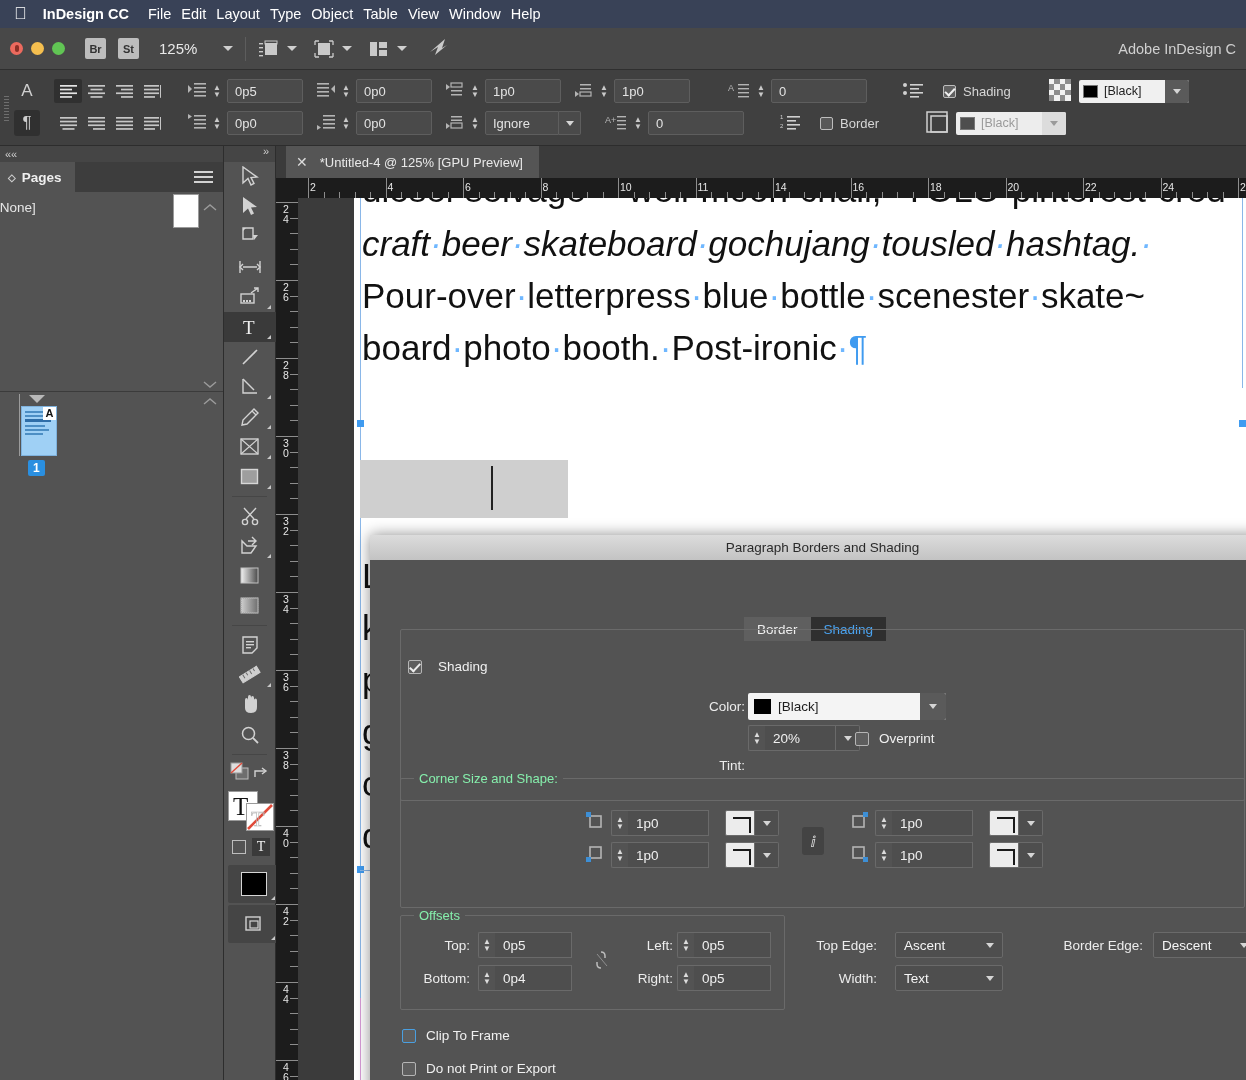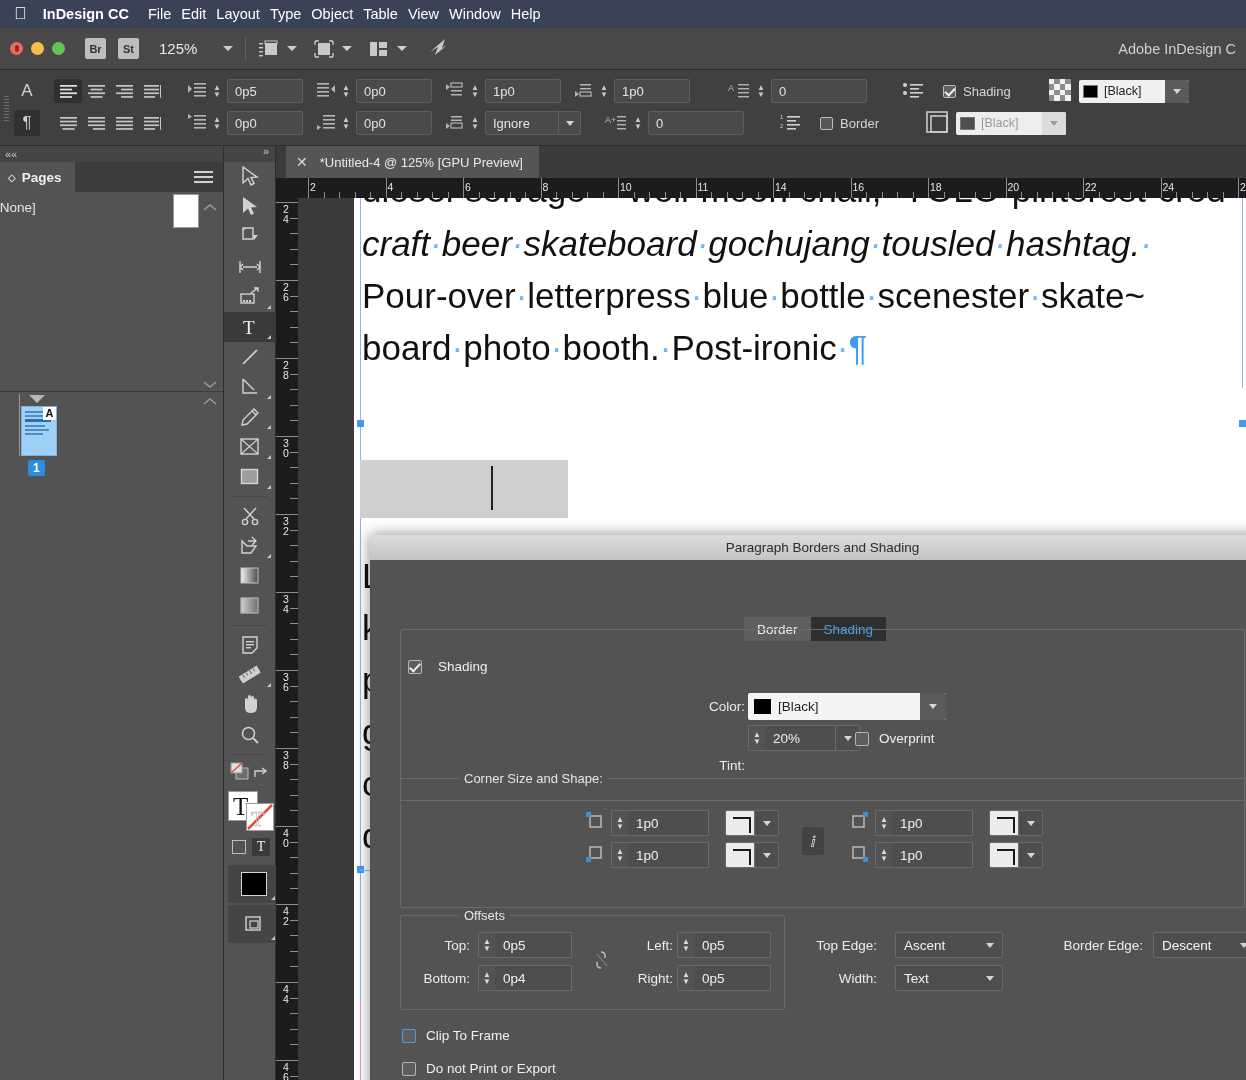--- a/index.html
+++ b/index.html
@@ -155,21 +155,21 @@
   .dialog{position:absolute;left:370px;top:535px;width:905px;height:560px;
      background:#535353;box-shadow:0 0 14px rgba(0,0,0,.45);}
   .dlg-title{height:25px;background:linear-gradient(#dcdcdc,#c3c3c3);color:#2b2b2b;
      display:flex;align-items:center;justify-content:center;font-size:13.5px;}
   .dlg-body{position:relative;height:535px;}
   .tabs{position:absolute;left:374px;top:57px;display:flex;}
   .tab{height:24px;padding:0 13px;display:flex;align-items:center;font-size:13.5px;
      background:#5f5f5f;color:#f0f0f0;}
   .tab.active{background:#2f2f2f;color:#4aa3f0;}
   .grpbox{position:absolute;border:1px solid #6a6a6a;border-radius:2px;}
-  .grplabel{position:absolute;background:#535353;padding:0 5px;font-size:13px;color:#e5e5e5;margin-left:45px;}
+  .grplabel{position:absolute;background:#535353;padding:0 5px;font-size:13px;color:#86efac;}
   .dlabel{position:absolute;font-size:13.5px;color:#ececec;text-align:right;}
   .dfield{position:absolute;display:flex;align-items:center;}
   .dnum{height:26px;background:#4e4e4e;border:1px solid #6a6a6a;border-radius:2px;
      display:flex;align-items:center;padding-left:8px;color:#f0f0f0;font-size:13.5px;}
   .dstep{width:17px;height:26px;display:flex;flex-direction:column;align-items:center;
      justify-content:center;border:1px solid #6a6a6a;border-right:none;border-radius:2px 0 0 2px;
      background:#535353;}
   .dstep span{font-size:8px;line-height:7px;color:#dcdcdc;}
   .dsel{height:26px;background:#4e4e4e;border:1px solid #6a6a6a;border-radius:2px;
      display:flex;align-items:center;padding:0 8px;color:#f5f5f5;font-size:13.5px;}

